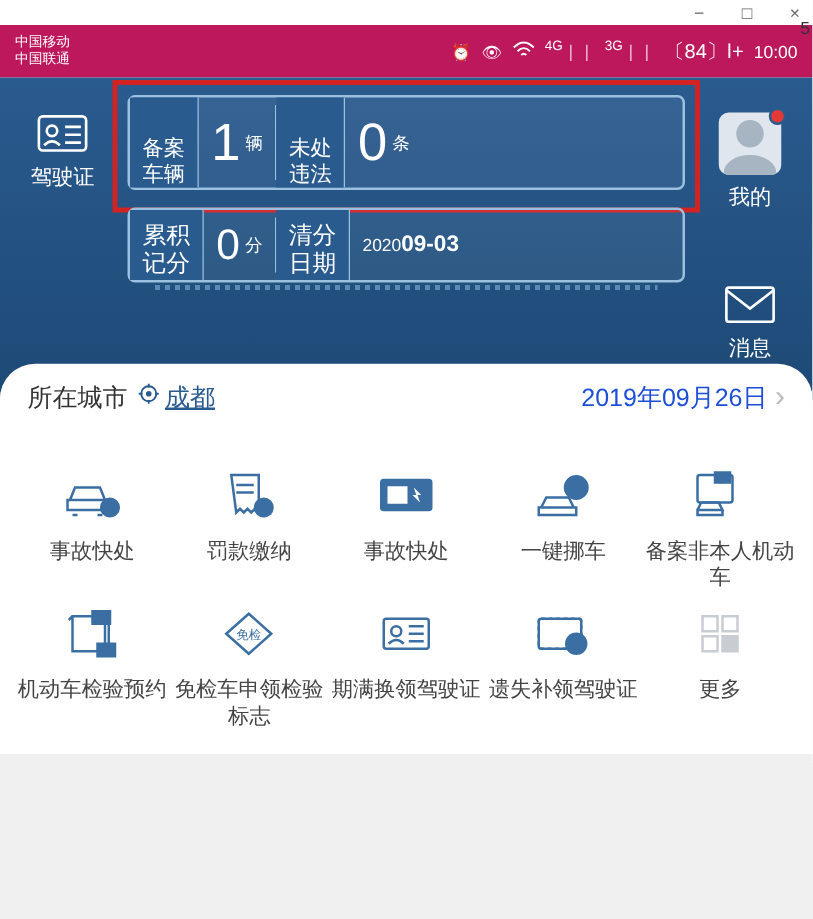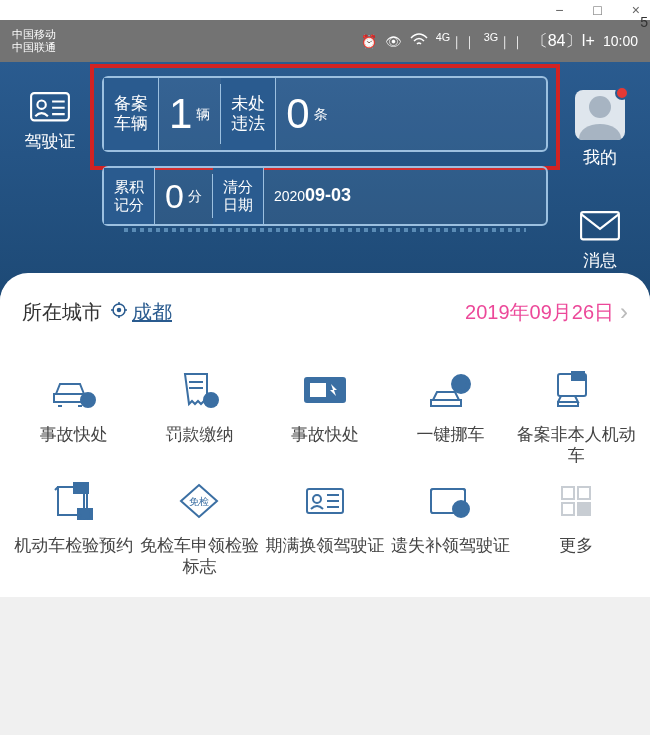--- a/index.html
+++ b/index.html
@@ -3,60 +3,60 @@
   <meta charset="utf-8">
   <style>
     * { margin: 0; padding: 0; box-sizing: border-box; font-family: -apple-system, "PingFang SC", "Microsoft YaHei", sans-serif; }
     body { background: #f0f0f0; width: 650px; height: 735px; position: relative; }
     .window-chrome { width: 650px; height: 20px; background: #fff; display: flex; justify-content: flex-end; align-items: center; padding-right: 10px; gap: 30px; }
     .window-chrome span { color: #666; font-size: 14px; }
     .annot-5 { position: absolute; right: 2px; top: 14px; font-size: 14px; color: #333; }
 
     .app { width: 650px; background: #fff; }
 
-    .status-bar { background: #737373; height: 42px; display: flex; align-items: center; justify-content: space-between; padding: 0 12px; color: #fff; font-size: 13px; }
+    .status-bar { background: #be185d; height: 42px; display: flex; align-items: center; justify-content: space-between; padding: 0 12px; color: #fff; font-size: 13px; }
     .carriers { line-height: 1.2; font-size: 11px; }
     .status-right { display: flex; align-items: center; gap: 8px; font-size: 13px; }
     .status-right .batt { font-size: 16px; }
     .status-right .time { font-size: 14px; }
 
     .header { background: linear-gradient(180deg, #2a5b8f 0%, #1d4975 100%); padding: 14px 14px 30px; position: relative; }
     .header::after { content:''; position:absolute; left:0; right:0; bottom:-1px; height:30px; background:#fff; border-radius: 28px 28px 0 0; }
 
     .header-grid { display: flex; align-items: flex-start; gap: 16px; }
     .side-col { display: flex; flex-direction: column; align-items: center; gap: 48px; width: 72px; padding-top: 14px; }
     .side-item { display: flex; flex-direction: column; align-items: center; gap: 6px; color: #fff; font-size: 17px; }
     .side-icon { width: 42px; height: 34px; display:flex; align-items:center; justify-content:center; }
 
     .center-col { flex: 1; display: flex; flex-direction: column; gap: 14px; }
-    .right-col { display:flex; flex-direction:column; align-items:center; gap:40px; width:72px; padding-top:14px;}
+    .right-col { display:flex; flex-direction:column; align-items:center; gap:58px; width:72px; padding-top:14px;}
     .avatar { width:50px; height:50px; background:#dfe6ed; border-radius:8px; position:relative; display:flex; align-items:flex-end; justify-content:center; overflow:hidden;}
     .avatar::before { content:''; width:22px; height:22px; background:#a7b4c2; border-radius:50%; position:absolute; top:6px; }
     .avatar::after { content:''; width:42px; height:28px; background:#a7b4c2; border-radius:50% 50% 0 0; position:absolute; bottom:-12px;}
     .badge-dot { position:absolute; top:-4px; right:-4px; width:14px; height:14px; background:#e53935; border-radius:50%; border:2px solid #2a5b8f; }
 
     .card { background: rgba(255,255,255,0.06); border: 2px solid #9cc0e0; border-radius: 6px; color: #fff; display: flex; align-items: stretch; height: 76px; position: relative; overflow: visible; }
     .card .seg { display: flex; align-items: center; padding: 0 10px; }
-    .seg-label { background: #2a5b8f; display:flex; flex-direction:column; justify-content:center; font-size: 17px; line-height:1.2; padding:0 8px; border-right: 1px solid #9cc0e0; }
+    .seg-label { background: #2a5b8f; display:flex; flex-direction:column; justify-content:flex-end; font-size: 17px; line-height:1.2; padding:0 8px; border-right: 1px solid #9cc0e0; }
     .seg-value { font-size: 42px; font-weight: 200; padding: 0 14px; line-height:1; display:flex; align-items:baseline; gap:4px;}
     .seg-value small { font-size: 14px; }
     .divider { width:1px; background:#9cc0e0; margin:6px 0;}
     .red-box { position:absolute; border:4px solid #d22323; top: -14px; left: -14px; right:-14px; bottom:-20px; pointer-events:none; }
 
     .card2 { height: 60px; }
     .card2 .seg-value { font-size: 34px; }
-    .card2 .seg-label { font-size: 15px; }
+    .card2 .seg-label { font-size: 19px; }
     .date-seg { font-size: 18px; text-align:center; padding:0 10px; line-height:1.2;}
     .date-seg .yr { font-size:14px; }
     .track { position:absolute; bottom:-8px; left:20px; right:20px; height:4px; background:linear-gradient(90deg,#5a8bb5 0,#5a8bb5 4px,transparent 4px,transparent 8px) repeat-x; background-size:8px 4px;}
 
-    .city-row { display:flex; align-items:center; padding: 24px 22px 10px; font-size: 20px; color:#333; position:relative; z-index:2; background:#fff; border-radius: 28px 28px 0 0; margin-top:-28px; }
+    .city-row { display:flex; align-items:center; padding: 12px 22px 10px; font-size: 20px; color:#333; position:relative; z-index:2; background:#fff; border-radius: 28px 28px 0 0; margin-top:-28px; }
     .city-row .lbl { color:#333; margin-right:8px; }
     .city-row .loc { color:#2a5b8f; display:flex; align-items:center; gap:4px;text-decoration:underline;}
-    .city-row .date { margin-left:auto; color:#ec4899; }
+    .city-row .date { margin-left:auto; color:#1d4ed8; }
     .chev { color:#bbb; font-size:24px; margin-left:6px;}
 
     .grid { display:grid; grid-template-columns: repeat(5,1fr); gap: 10px 6px; padding: 30px 14px 20px; background:#fff; }
     .tile { display:flex; flex-direction:column; align-items:center; gap:10px; text-align:center; font-size:17px; color:#444; line-height:1.25; }
     .tile-icon { width:56px; height:48px; display:flex; align-items:center; justify-content:center; color:#3b6fa3; }
     .tile-icon svg { width:48px; height:42px; }
   </style>
 </head>
 <body>
 

